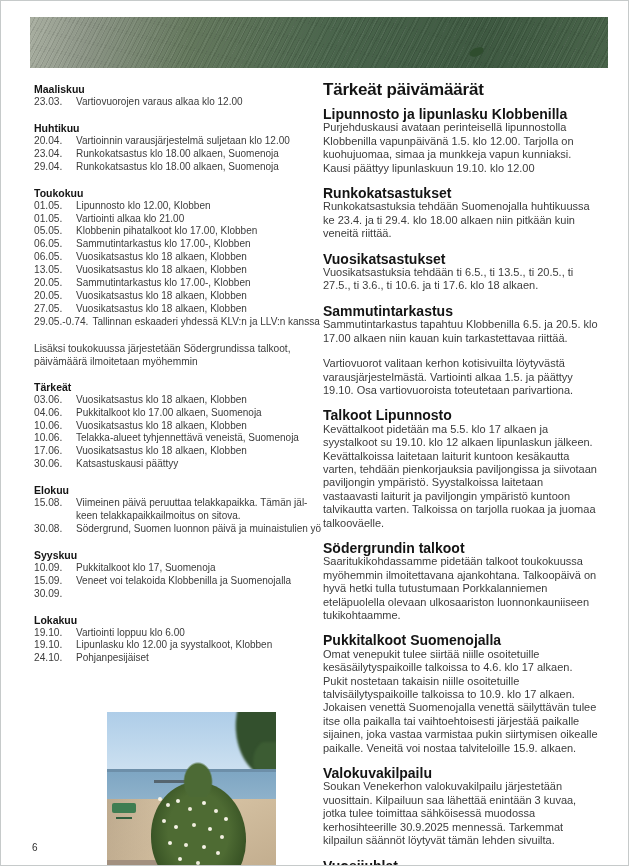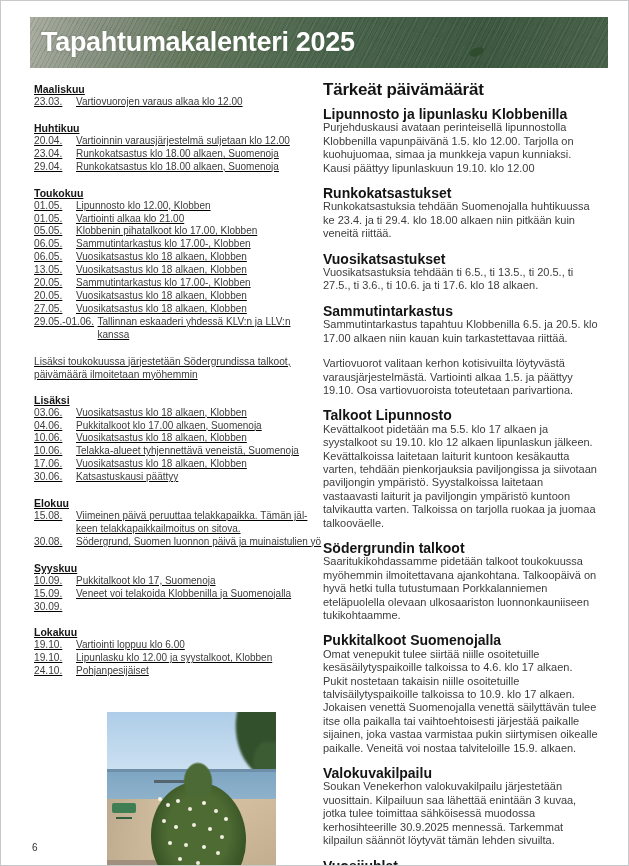--- a/index.html
+++ b/index.html
@@ -20,21 +20,21 @@
   }
   .banner-title {
     color:#ffffff; font-size:27px; font-weight:bold; letter-spacing:-0.3px;
     padding-left:11px; text-shadow:0 0 2px rgba(40,60,40,0.35); white-space:nowrap;
   }
   .banner-islet {
     position:absolute; left:76%; top:60%; width:15px; height:8px;
     background:#2f4d2e; border-radius:60% 40% 55% 45%; transform:rotate(-18deg);
   }
   
-  .col-left  { position:absolute; left:33px;  top:82px; width:289px;text-decoration:underline; }
+  .col-left  { position:absolute; left:33px;  top:82px; width:289px; }
   .col-right { position:absolute; left:322px; top:79px; width:276px; }
   .month { margin-bottom:13px; }
   .month-name { font-size:10.5px; font-weight:bold; color:#141414; line-height:13px; }
   .event-row { display:flex; align-items:flex-start; }
   .event-date { min-width:42px; white-space:nowrap; padding-right:4px;
                 font-size:10.2px; color:#3c3c3c; line-height:12.9px; }
   .event-text { font-size:10px; color:#3c3c3c; line-height:12.9px; white-space:pre-line; }
   .month-note { font-size:10.2px; color:#3c3c3c; line-height:13px; margin:13px 0 0 0; white-space:pre-line; }
   .col-right-title { font-size:17px; font-weight:bold; color:#141414; margin-bottom:8px; letter-spacing:-0.2px; }
   .info-section { margin-bottom:12px; }
@@ -80,21 +80,20 @@
                           20px 60px 0 #f6f4e8, 38px 64px 0 #efecdd, 52px 68px 0 #f6f4e8; }
   
   .page-number { position:absolute; left:31px; bottom:12px; font-size:10px; color:#2e2e2e; }
 </style>
 </head>
 <body>
 
 <div class="page">
 
   <div class="banner">
-    <div class="banner-title">Tapahtumakalenteri 2025</div>
     <div class="banner-islet"></div>
   </div>
 
   <div class="col-left">
     <div id="months-container">
   <div class="month">
     <div class="month-name">Maaliskuu</div>
     <div class="events">
   <div class="event-row">
     <div class="event-date">23.03.</div>
@@ -165,30 +164,30 @@
     <div class="event-date">20.05.</div>
     <div class="event-text">Vuosikatsastus klo 18 alkaen, Klobben</div>
   </div>
 
   <div class="event-row">
     <div class="event-date">27.05.</div>
     <div class="event-text">Vuosikatsastus klo 18 alkaen, Klobben</div>
   </div>
 
   <div class="event-row">
-    <div class="event-date">29.05.-01.06.</div>
+    <div class="event-date">29.05.-0.74.</div>
     <div class="event-text">Tallinnan eskaaderi yhdessä KLV:n ja LLV:n kanssa</div>
   </div>
 </div>
   <div class="month-note">Lisäksi toukokuussa järjestetään Södergrundissa talkoot,
 päivämäärä ilmoitetaan myöhemmin</div>
         </div>
 
   <div class="month">
-    <div class="month-name">Lisäksi</div>
+    <div class="month-name">Tärkeät</div>
     <div class="events">
   <div class="event-row">
     <div class="event-date">03.06.</div>
     <div class="event-text">Vuosikatsastus klo 18 alkaen, Klobben</div>
   </div>
 
   <div class="event-row">
     <div class="event-date">04.06.</div>
     <div class="event-text">Pukkitalkoot klo 17.00 alkaen, Suomenoja</div>
   </div>

